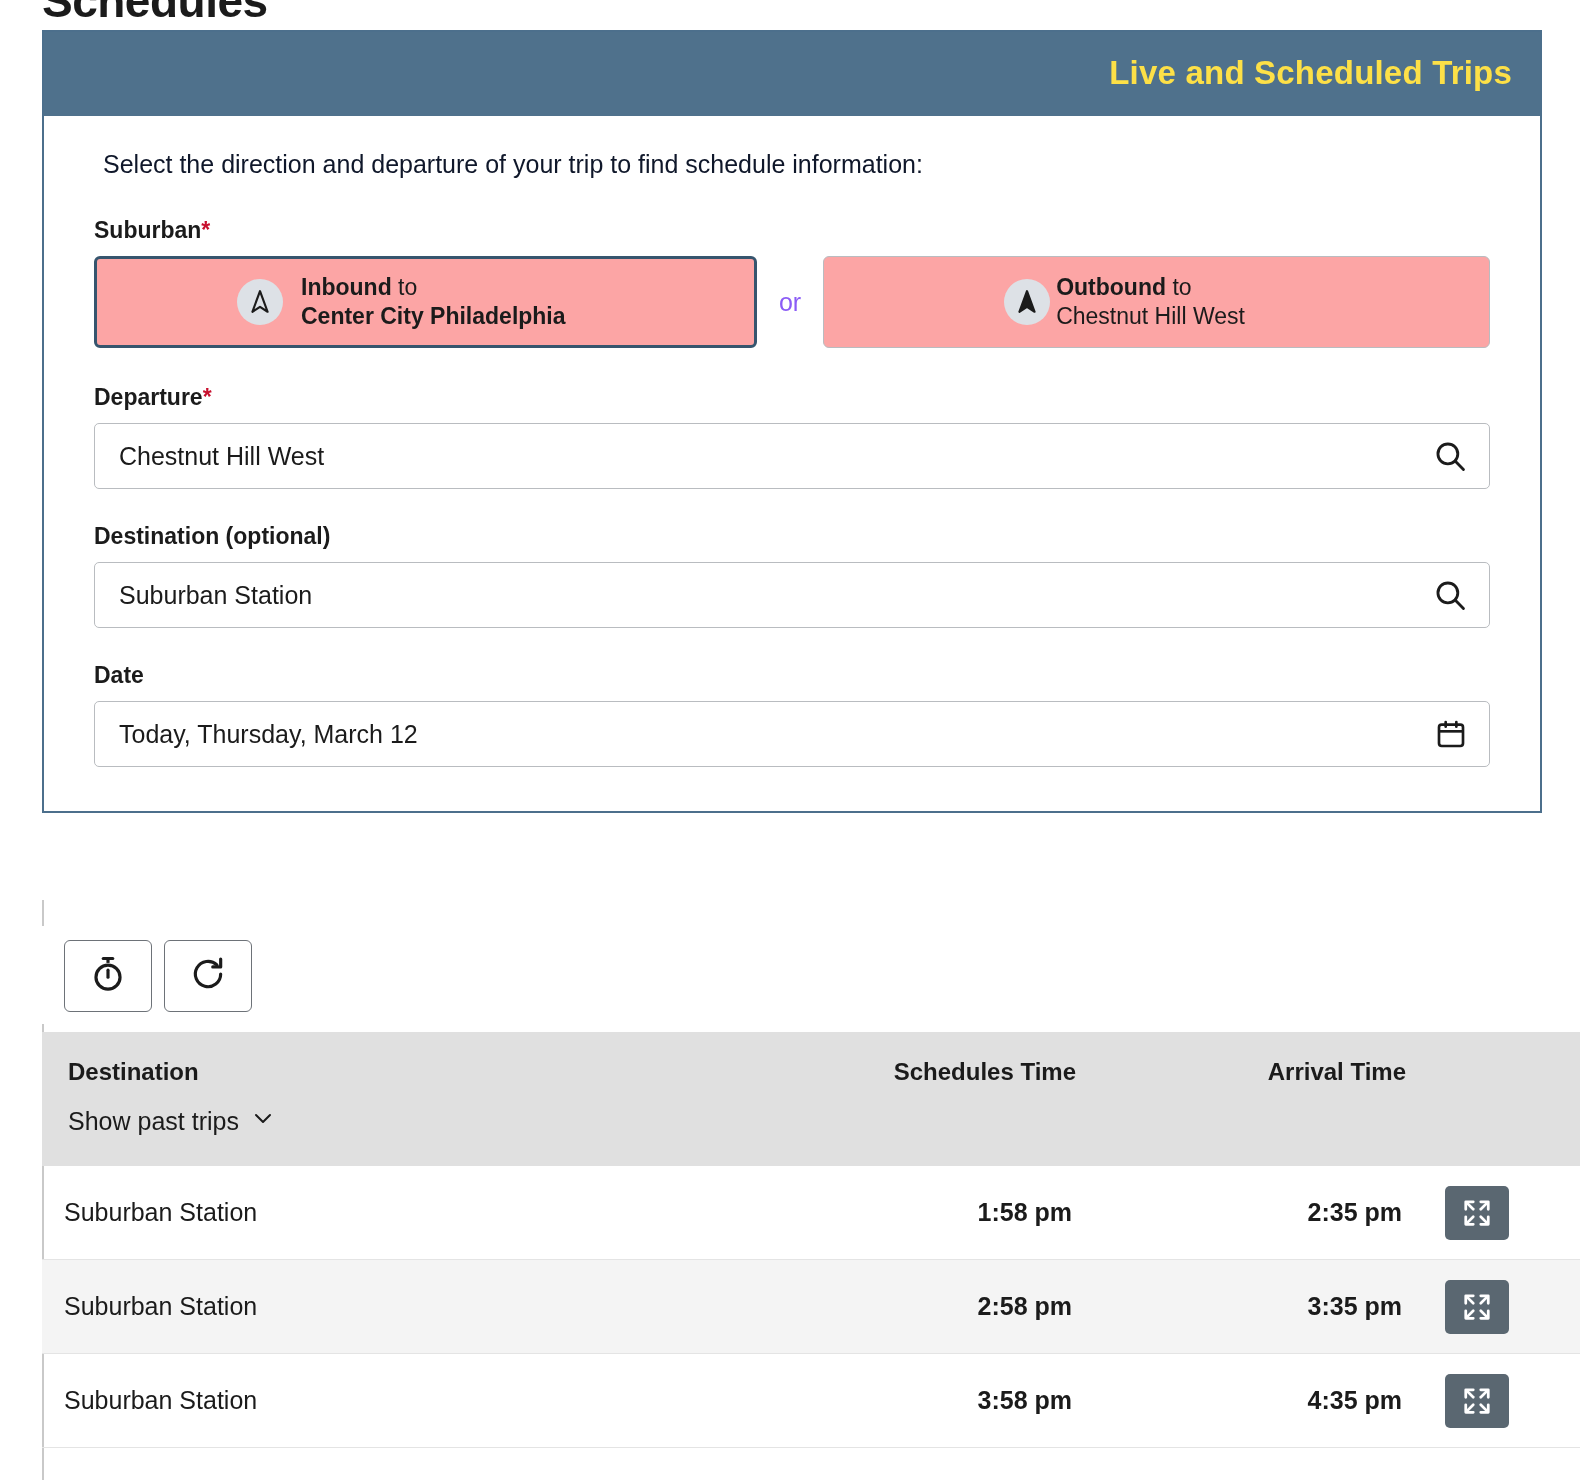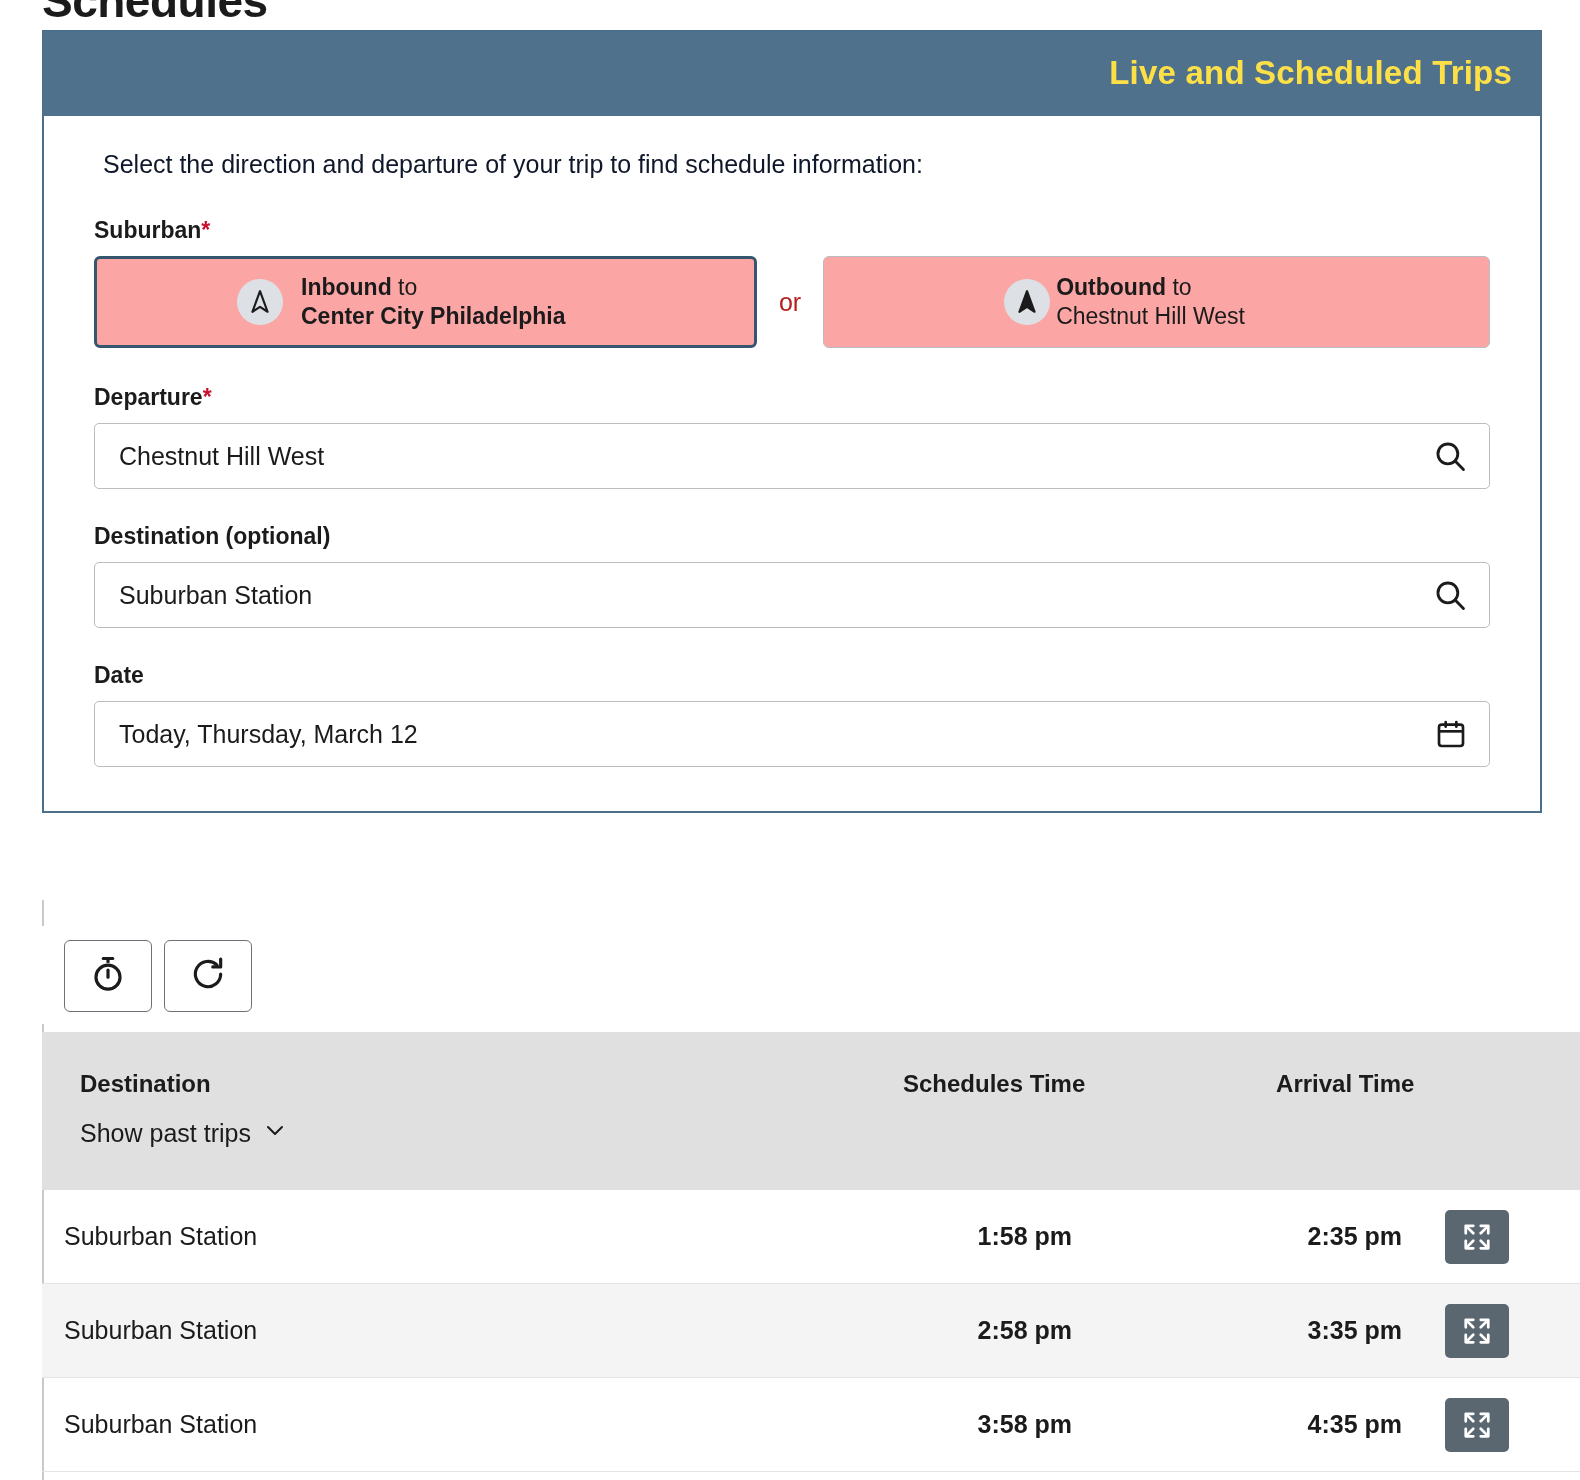--- a/index.html
+++ b/index.html
@@ -102,21 +102,21 @@
     background: #dde1e6;
     display: flex;
     align-items: center;
     justify-content: center;
     flex: 0 0 auto;
   }
   .dir-icon svg { display: block; }
   .or-text {
     font-size: 25px;
     margin: 0 22px;
-    color: #b91c1c;
+    color: #8b5cf6;
   }
   .inbound-inner {
     display: flex;
     align-items: center;
     gap: 18px;
     margin-left: 118px;
   }
   .outbound-inner {
     display: flex;
     align-items: center;
@@ -182,21 +182,21 @@
 
   
   .table-block {
     position: absolute;
     top: 1032px;
     left: 42px;
     width: 1538px;
   }
   .thead {
     background: #e0e0e0;
-    padding: 16px;
+    padding: 4px;
   }
   .th-row {
     display: flex;
     align-items: center;
     padding: 22px 0 18px 0;
   }
   .th {
     font-size: 24px;
     font-weight: bold;
     color: #1b1b1b;

